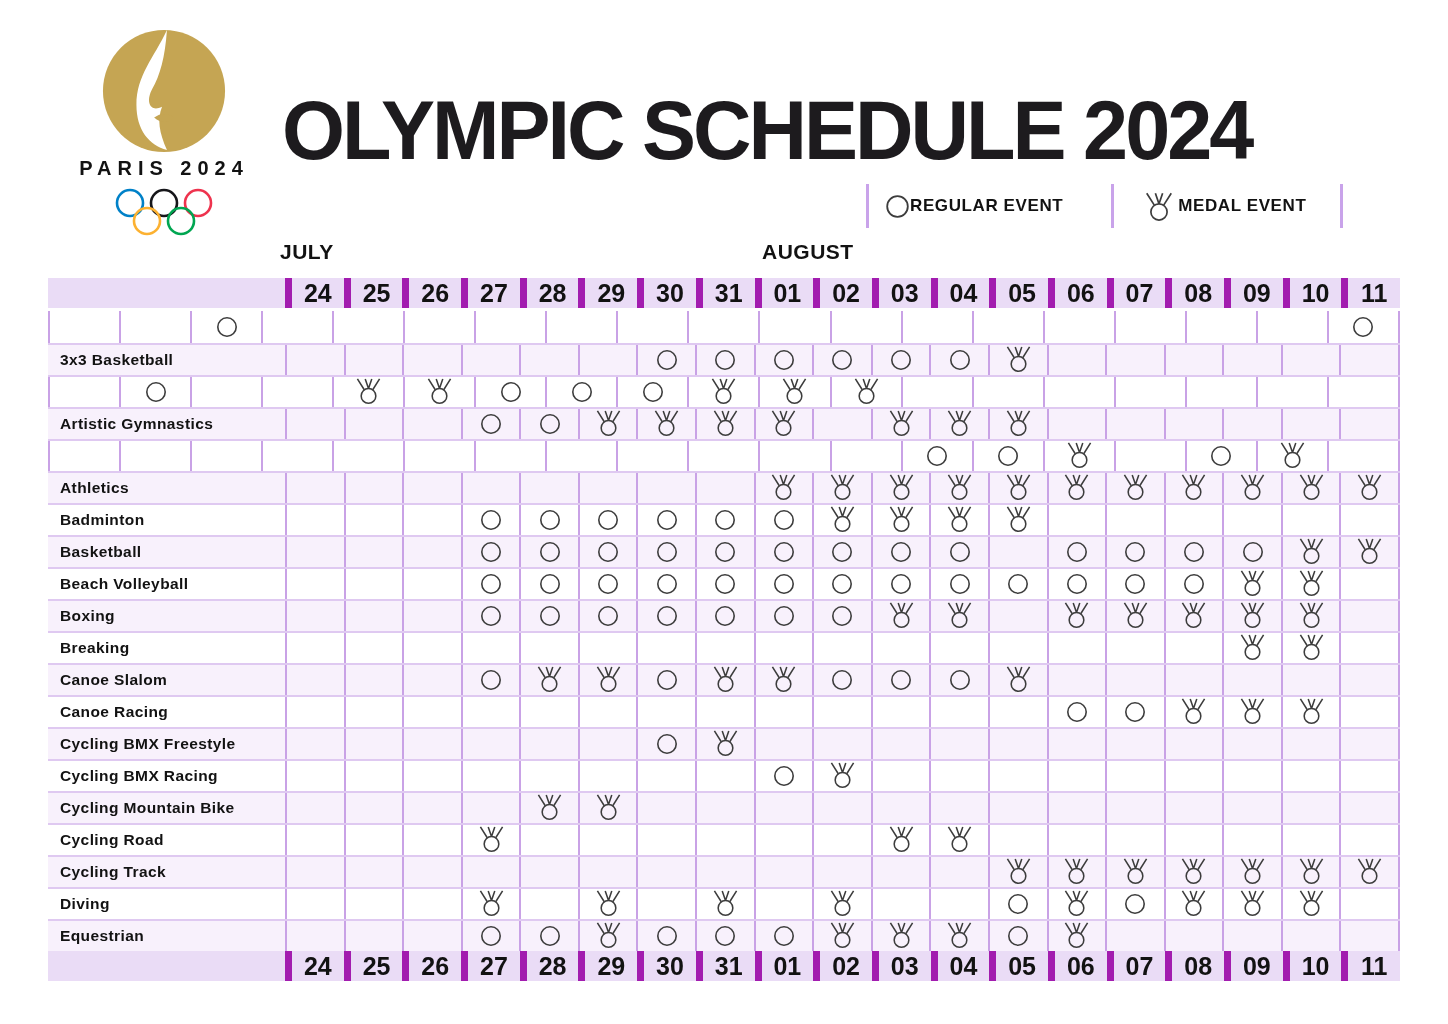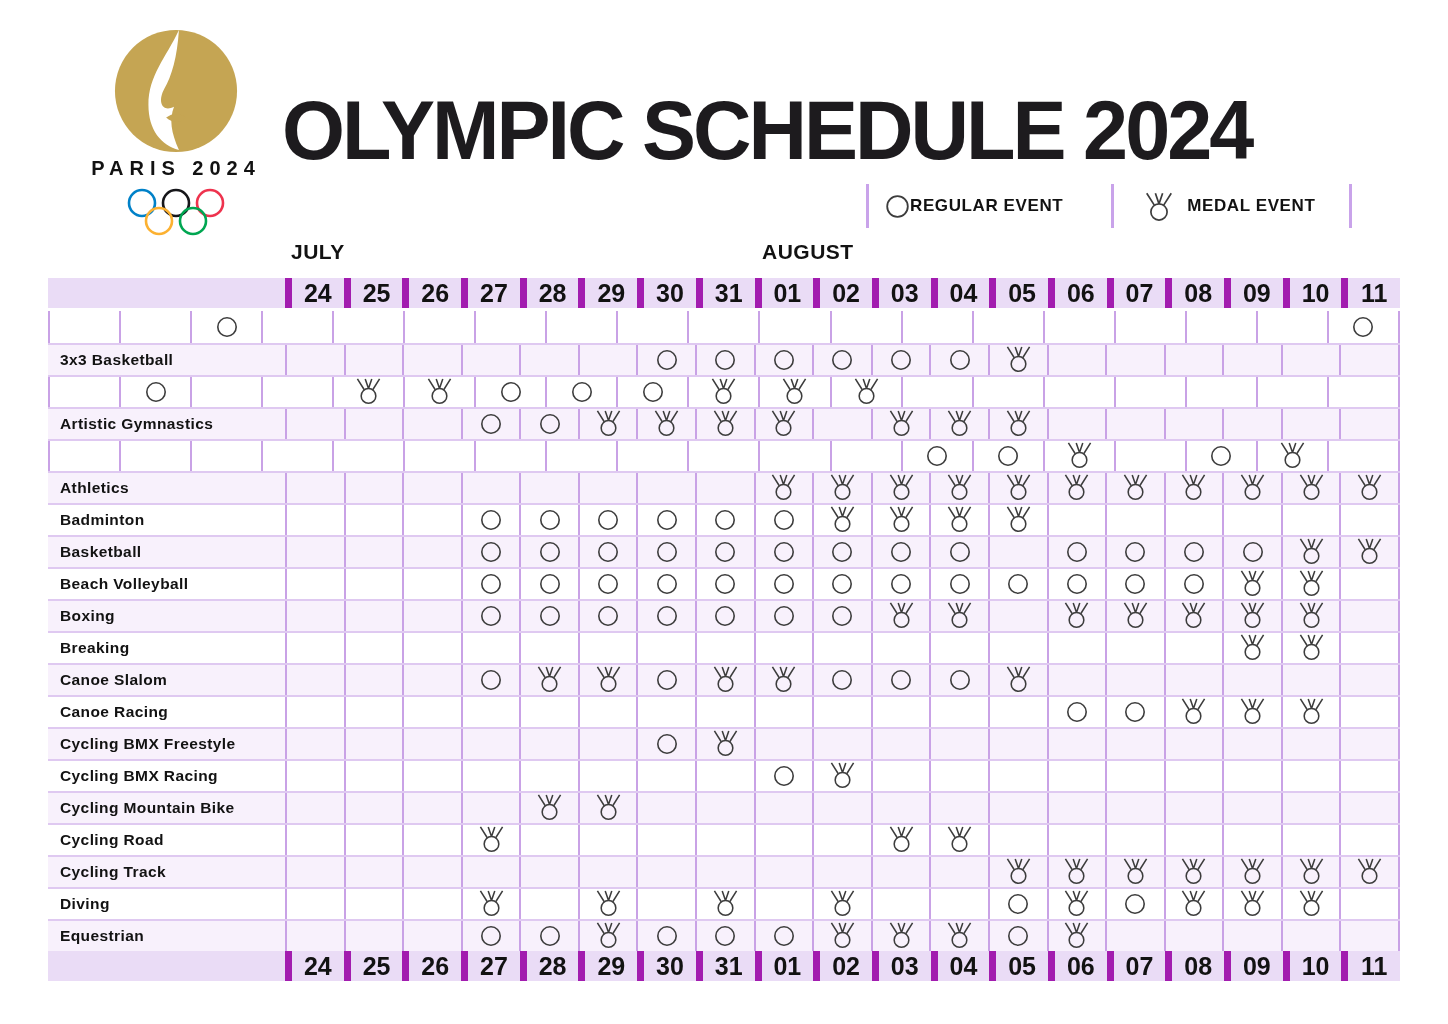--- a/index.html
+++ b/index.html
@@ -4,43 +4,43 @@
 <style>
 :root{
   --header-bg:#eadcf6; --row-alt-bg:#f8f1fc; --grid-v:#c9a2e6; --grid-h:#dfc9f1;
   --accent-bar:#c9a3ea; --gold:#c5a553; --icon-stroke:#3d3d3d;
 }
 *{box-sizing:border-box;margin:0;padding:0}
 body{font-family:"Liberation Sans",sans-serif;background:#fff;color:#121212}
 .page{position:relative;width:1448px;height:1024px;background:#fff;overflow:hidden}
 
 
-.logo{position:absolute;left:90px;top:26px;width:172px;text-align:center}
+.logo{position:absolute;left:78px;top:26px;width:172px;text-align:center}
 .flame-svg{display:block;margin:0 auto}
 .brand{font-size:20px;font-weight:bold;letter-spacing:6px;white-space:nowrap;margin-top:3px}
 .rings-svg{margin-top:7px}
 
 
 .title{position:absolute;left:282px;top:82px;font-size:81px;font-weight:900;
   letter-spacing:-3px;white-space:nowrap;color:#1d1b1e;transform:scaleY(1.04);transform-origin:left top}
 
 
 .legend{position:absolute;left:866px;top:183px;height:46px;display:flex;align-items:center}
 .lbar{width:3px;height:44px;background:var(--accent-bar);flex:none}
 .legend .txt{font-size:17px;font-weight:bold;letter-spacing:.6px;white-space:nowrap}
 .legend .ic1{margin-left:16px}
 .legend .t1{}
 .legend .b2{margin-left:48px}
 .legend .ic2{margin-left:30px}
-.legend .t2{margin-left:13px}
+.legend .t2{margin-left:4px}
 .legend .b3{margin-left:34px}
 
 
 .month{position:absolute;top:240px;font-size:21px;font-weight:bold;letter-spacing:.5px}
-.month-july{left:291px}
+.month-july{left:280px}
 .month-august{left:762px}
 
 
 .schedule{position:absolute;left:48px;top:278px;width:1352px}
 .hrow{display:flex;height:30px;margin-bottom:3px}
 .frow{margin-bottom:0}
 .hcorner{width:237px;background:var(--header-bg)}
 .hcell{flex:1;background:var(--header-bg);border-left:7px solid #a21caf;
   display:flex;align-items:center;justify-content:center;font-size:25px;font-weight:bold}
 .trow{display:flex;height:32px;background:#fff}

